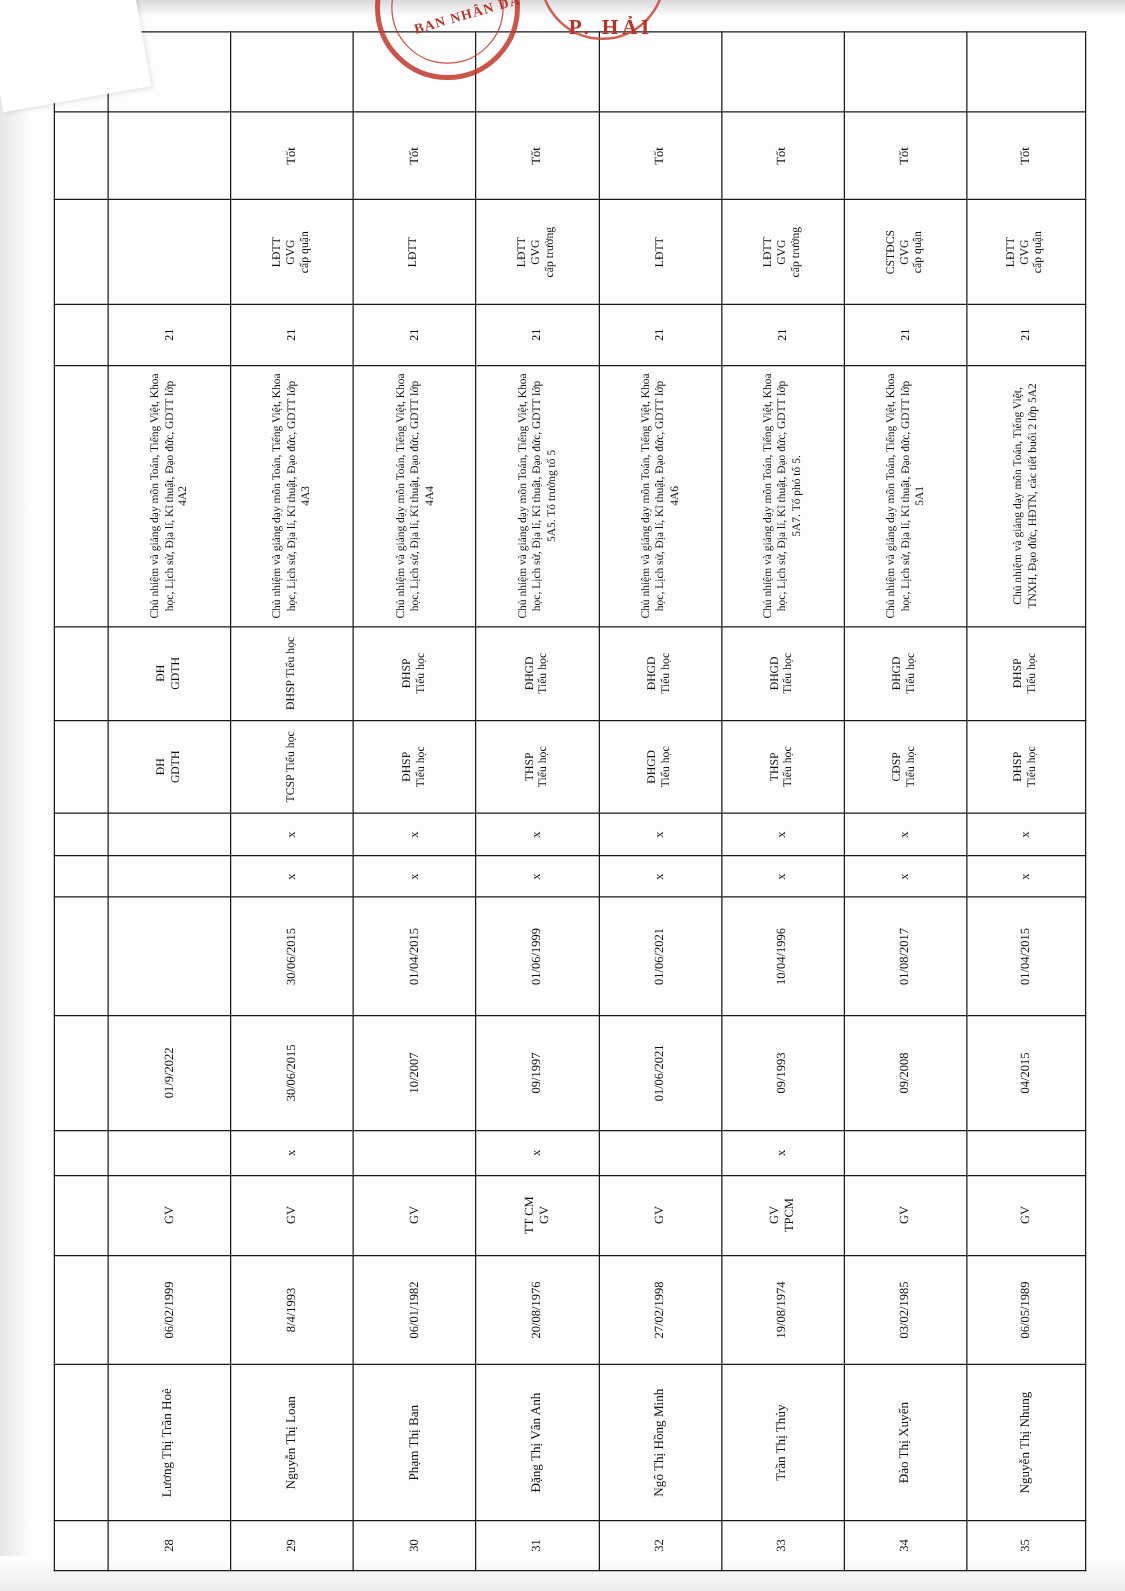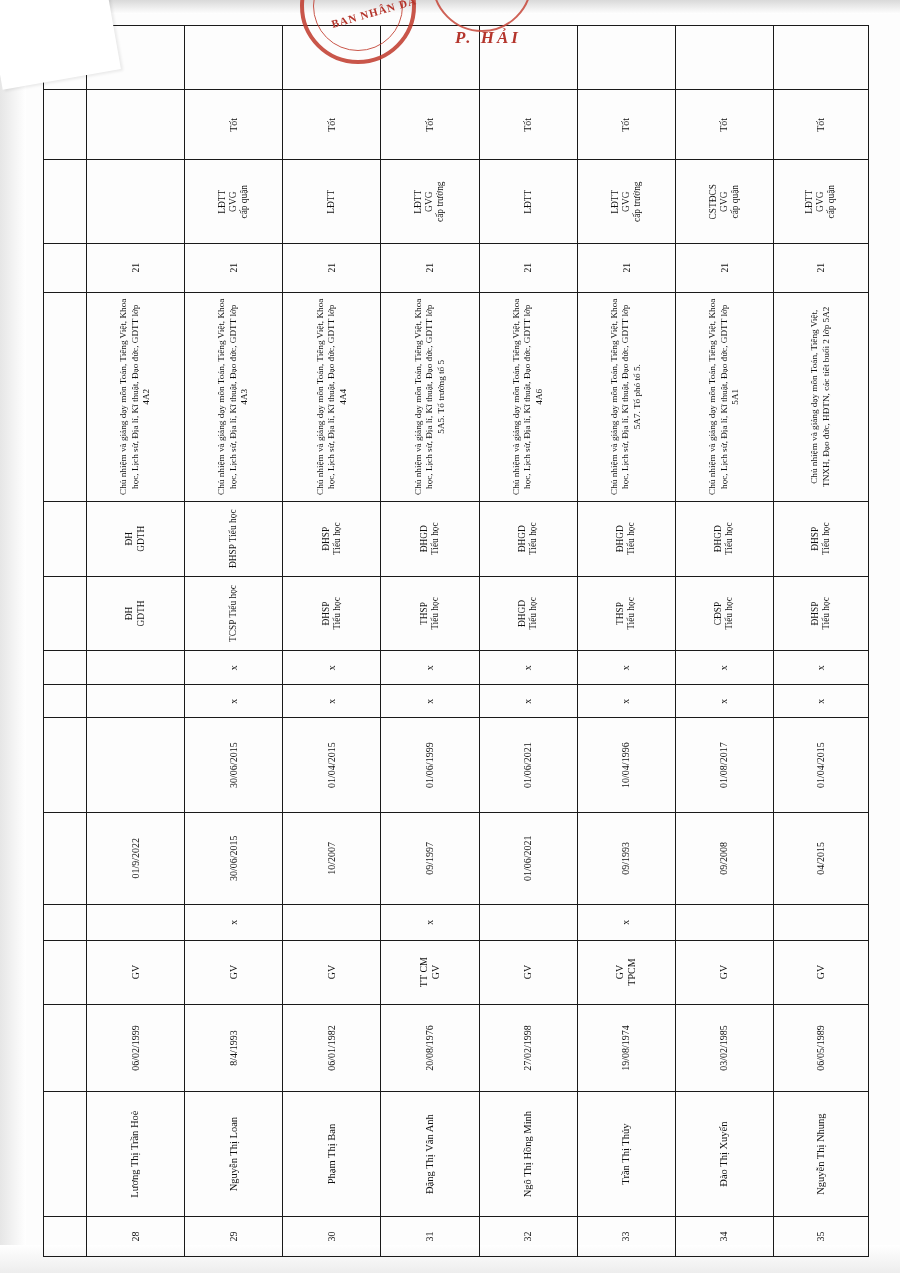--- a/index.html
+++ b/index.html
@@ -111,21 +111,21 @@
   }
   .stamp-text {
     position: absolute;
     color: #b4352c;
     font-family: "Liberation Serif", serif;
     font-weight: bold;
     letter-spacing: 1px;
     pointer-events: none;
   }
   #stamp-text1 { left: 330px; top: 6px; font-size: 11px; transform: rotate(-16deg); }
-  #stamp-text2 { left: 455px; top: 28px; font-size: 17px; letter-spacing: 3px; font-style: italic; }
+  #stamp-text2 { left: 455px; top: 12px; font-size: 17px; letter-spacing: 3px; }
 
   
   .scanedge {
     position: absolute;
     background: #efefef;
     pointer-events: none;
   }
   #edge-top {
     left: 0; top: 0; width: 900px; height: 14px;
     background: linear-gradient(to bottom, #d9d9d9, #ffffff);

